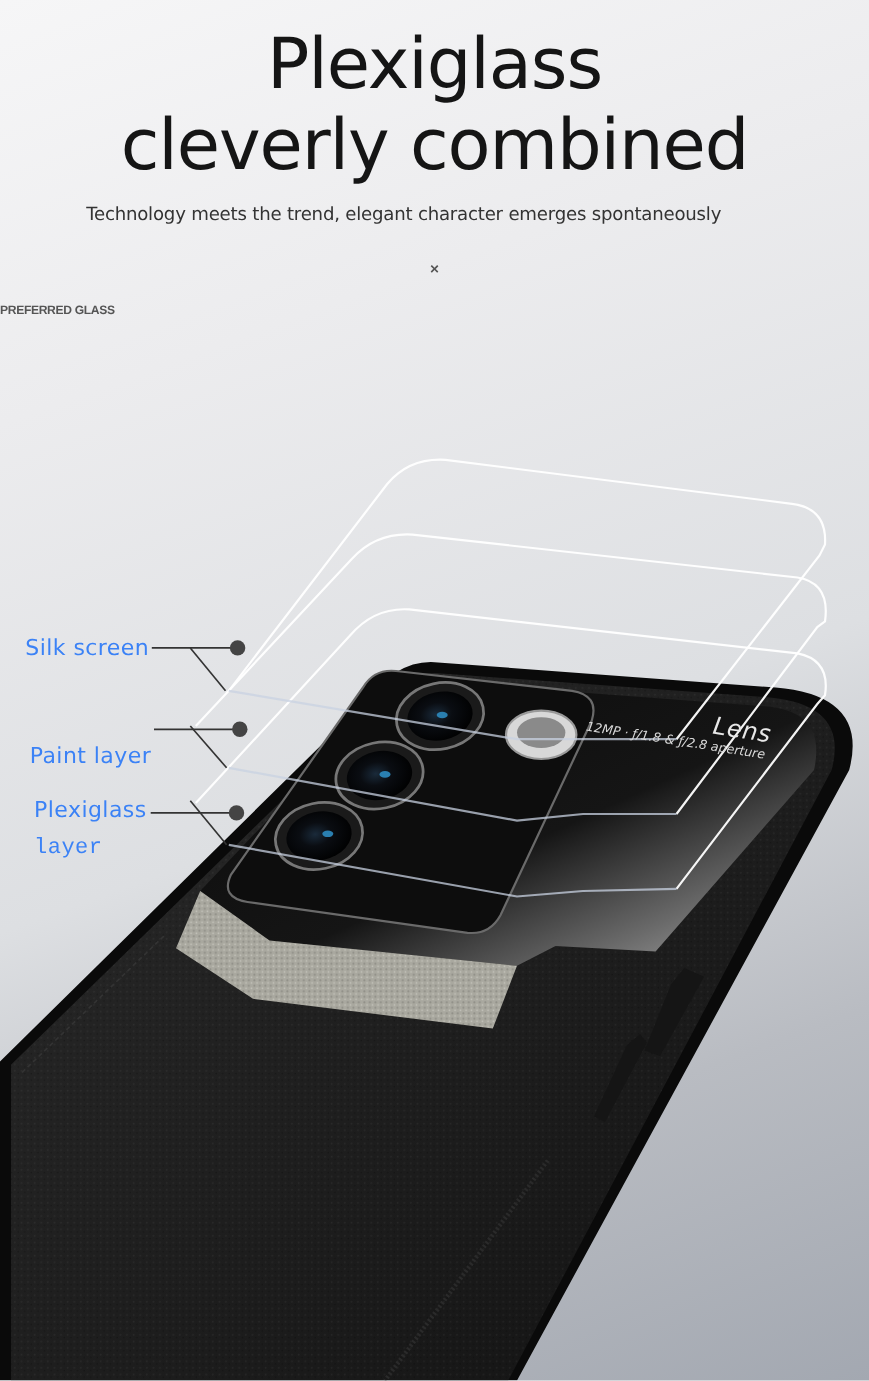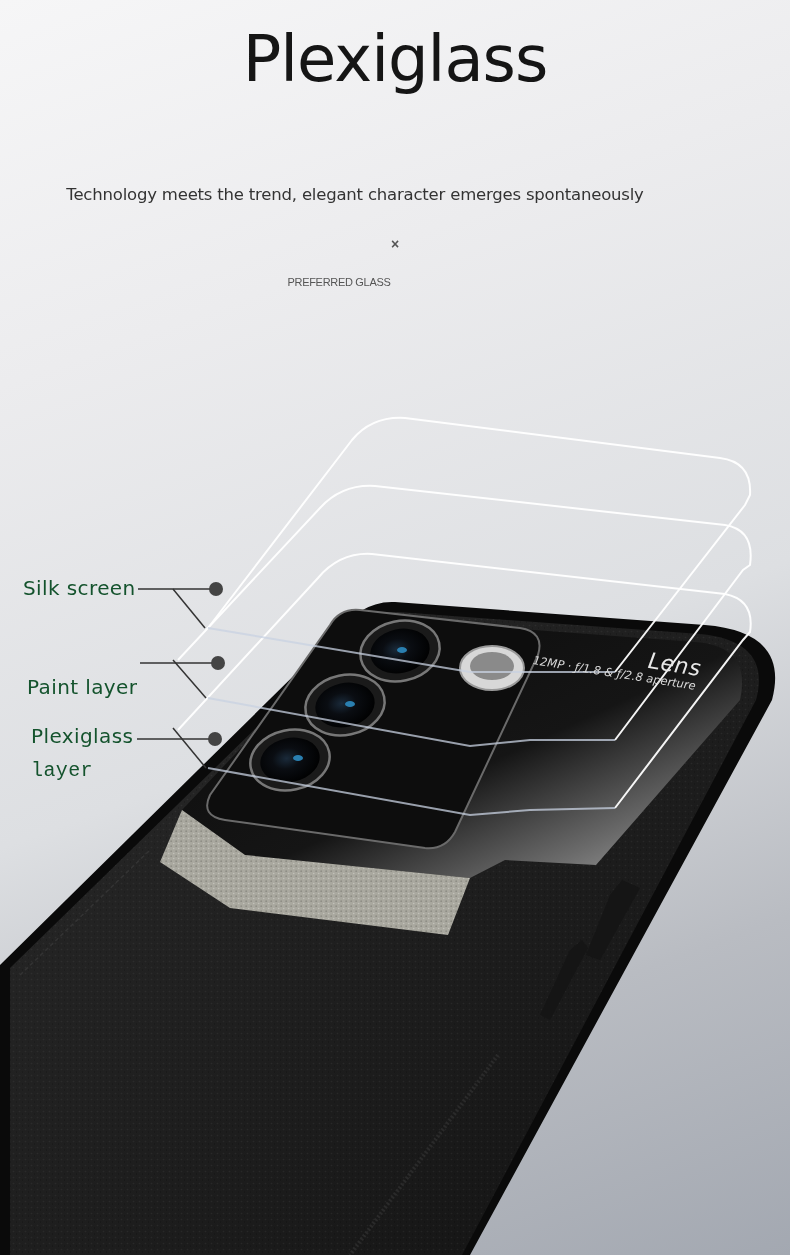--- a/index.html
+++ b/index.html
@@ -9,52 +9,53 @@
     font-family:"Liberation Sans", sans-serif;
     background:
       linear-gradient(160deg, #f6f6f7 0%, #ececee 25%, #dddfe2 55%, #b9bcc2 78%, #a3a8b1 100%);
   }
   .headline {
     position:absolute; left:0; top:22px; width:790px; text-align:center;
     font-family:"DejaVu Sans", sans-serif; color:#151515;
     font-size:64px; line-height:74px; letter-spacing:-1px; font-weight:400;
   }
   .subtitle {
-    position:absolute; left:4px; top:185px; width:702px; text-align:center;
+    position:absolute; left:16px; top:185px; width:702px; text-align:center;
     font-family:"DejaVu Sans", sans-serif; font-size:16.5px; color:#333; letter-spacing:-0.2px;
   }
   .xmark {
     position:absolute; left:0; top:236px; width:790px; text-align:center;
     font-size:14px; font-weight:700; color:#555;
   }
   .preferred {
-    position:absolute; left:0; top:276px; width:678px; text-align:center;
-    font-size:11px; font-weight:400; color:#555; letter-spacing:-0.3px;
+    position:absolute; left:0; top:276px; width:678px; 
+    font-size:11px; font-weight:700; color:#555; letter-spacing:-0.3px;
   }
   .scene { position:absolute; left:0; top:0; width:790px; height:1255px; }
   .label {
     position:absolute; font-family:"DejaVu Sans", sans-serif;
-    font-size:20px; color:#14532d; letter-spacing:0.4px;
+    font-size:20px; color:#3b82f6; letter-spacing:0.4px;
   }
   .lens-text {
     position:absolute; left:648px; top:652px; color:#e8e8e8;
     font-family:"DejaVu Sans", sans-serif; font-style:italic; font-size:22px;
     transform:rotate(9deg); letter-spacing:0.5px;
   }
   .lens-spec {
     position:absolute; left:532px; top:666px; color:#d8d8d8;
     font-family:"DejaVu Sans", sans-serif; font-style:italic; font-size:11.5px;
     transform:rotate(9deg); white-space:nowrap;
   }
 </style>
 </head>
 <body>
 
 <div class="headline">
   <div>Plexiglass</div>
+  <div>cleverly combined</div>
 </div>
 <div class="subtitle">Technology meets the trend, elegant character emerges spontaneously</div>
 <div class="xmark">×</div>
 <div class="preferred">PREFERRED GLASS</div>
 
 <svg class="scene" viewBox="0 0 790 1255" xmlns="http://www.w3.org/2000/svg">
   <defs>
     <linearGradient id="glassGrad" x1="0" y1="0" x2="1" y2="1">
       <stop offset="0" stop-color="#0a0a0a"></stop>
       <stop offset="0.55" stop-color="#151515"></stop>

